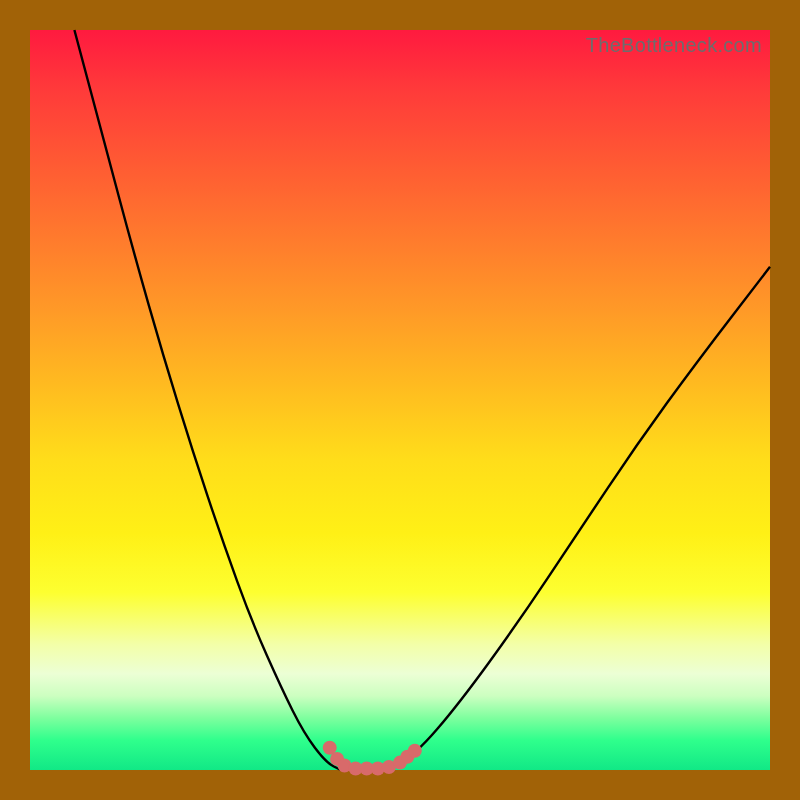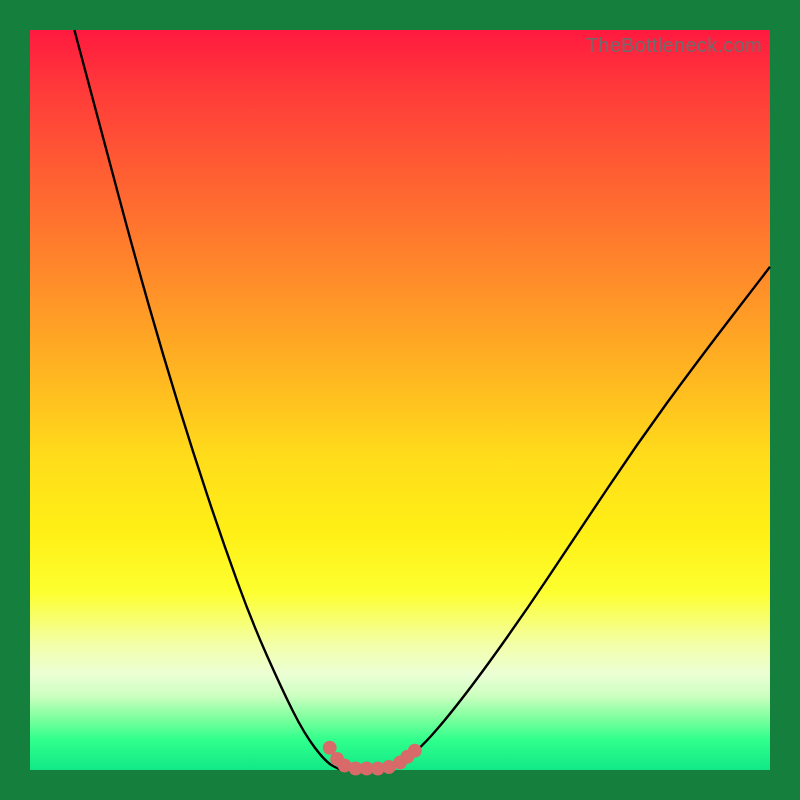--- a/index.html
+++ b/index.html
@@ -10,21 +10,21 @@
     overflow: hidden;
     background: #000;
     font-family: Arial, Helvetica, sans-serif;
   }
   .frame {
     position: absolute;
     left: 0;
     top: 0;
     width: 800px;
     height: 800px;
-    background: #15803d;
+    background: #a16207;
   }
   .plot {
     position: absolute;
     left: 30px;
     top: 30px;
     width: 740px;
     height: 740px;
     
     background: linear-gradient(to bottom,
       #ff1a3f 0%,

